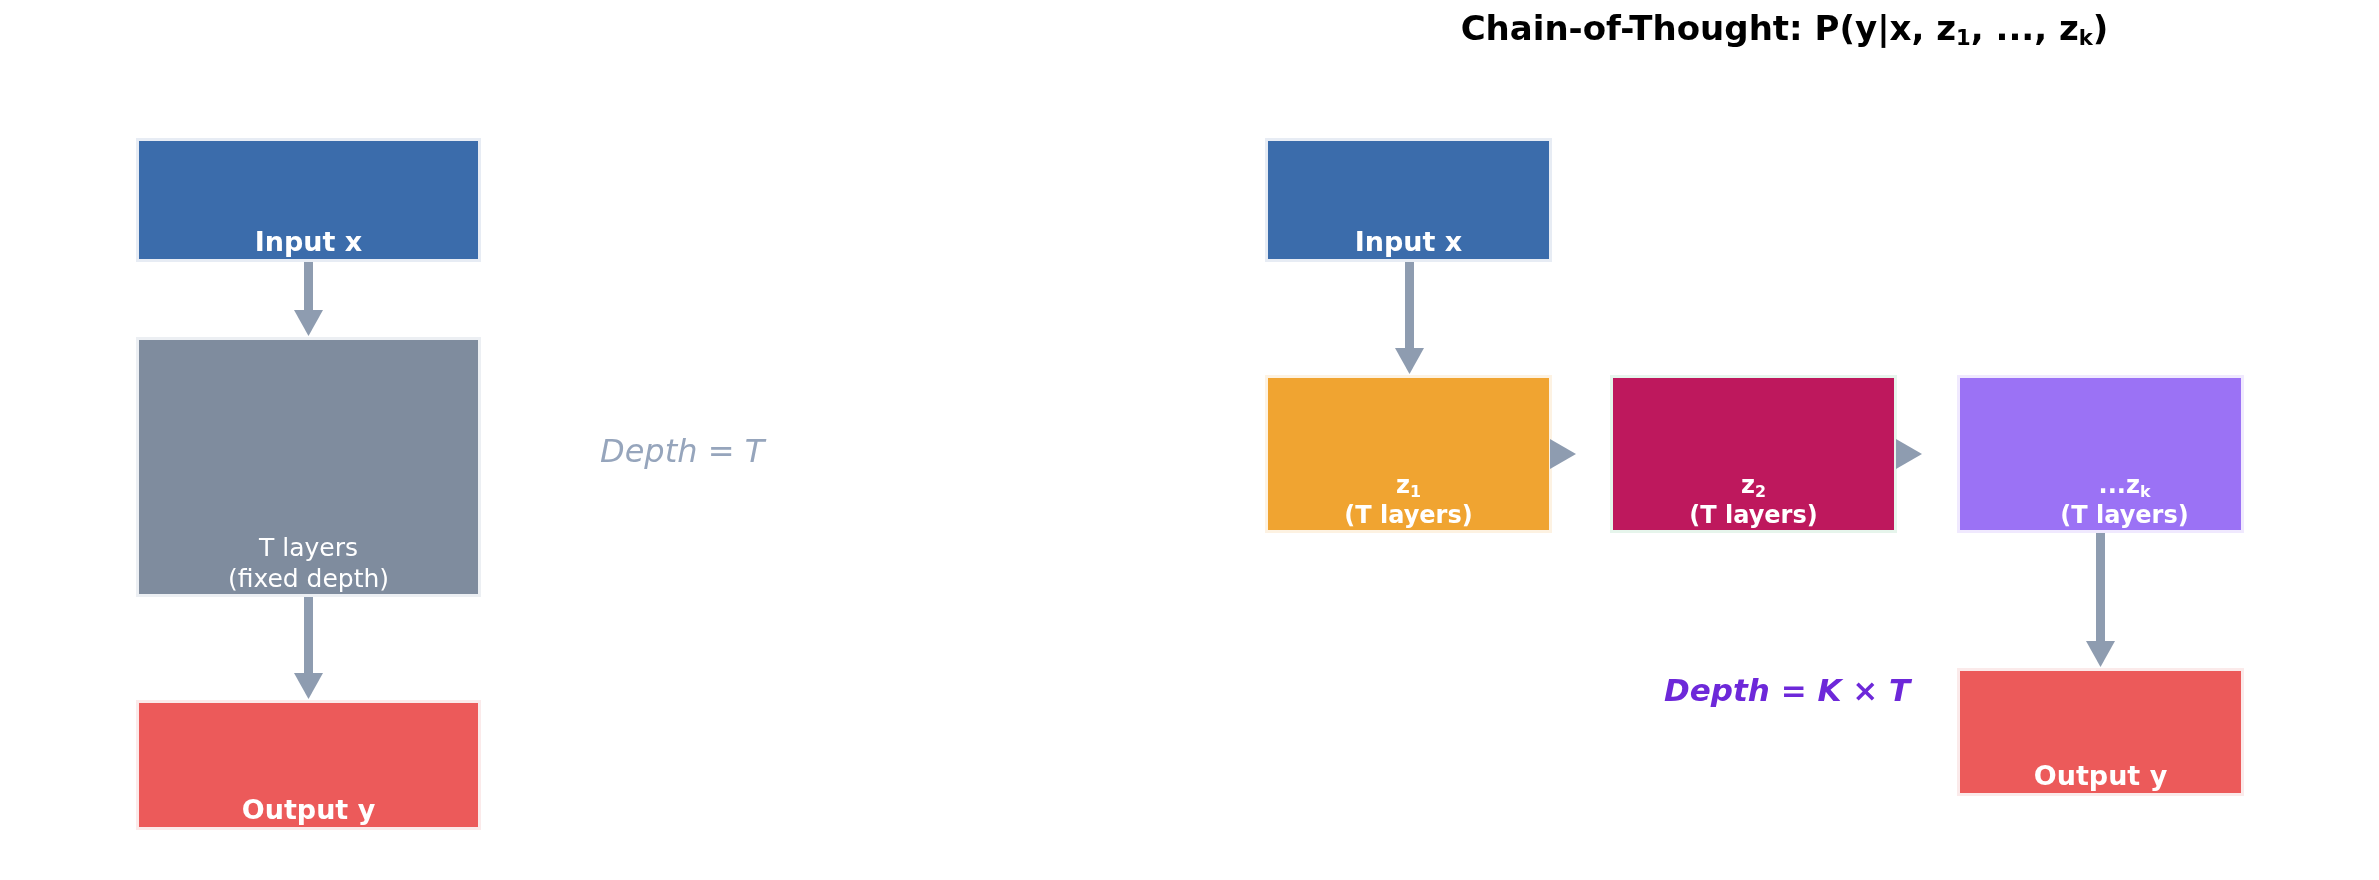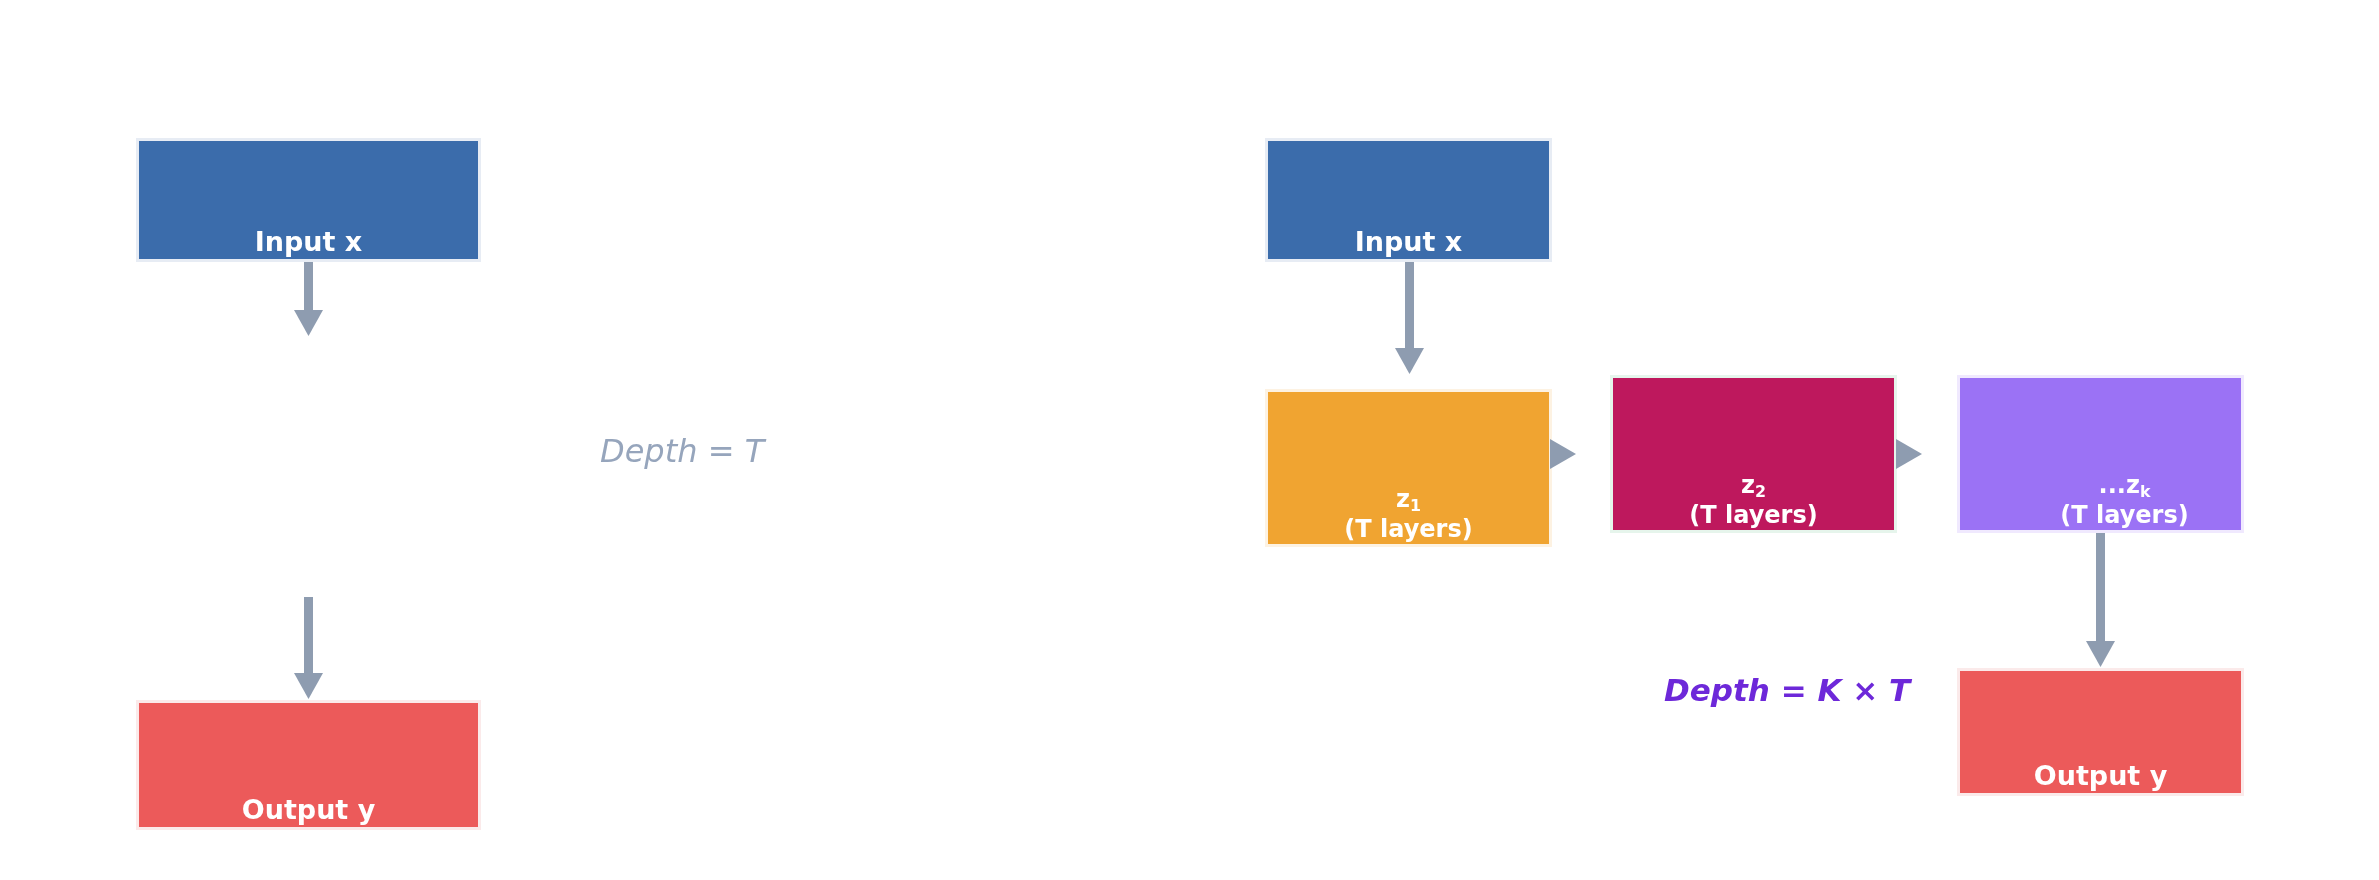--- a/index.html
+++ b/index.html
@@ -94,21 +94,21 @@
   #node-input-right {
     left: 1265px; top: 138px; width: 287px; height: 124px;
     background: #3b6cab;
     border: 3px solid #e7ecf4;
     font-size: 27px; font-weight: bold;
   }
   #node-z1 {
     left: 1265px; top: 375px; width: 287px; height: 158px;
     background: #f0a431;
     border: 3px solid #fdf2e2;
-    font-size: 24px; font-weight: bold; margin-top: 14px;
+    font-size: 24px; font-weight: bold;
   }
   #node-z2 {
     left: 1610px; top: 375px; width: 287px; height: 158px;
     background: #be185d;
     border: 3px solid #e6f5ec;
     font-size: 24px; font-weight: bold;
   }
   #node-zk {
     left: 1957px; top: 375px; width: 287px; height: 158px;
     background: #9b72f5;
@@ -153,30 +153,37 @@
     transform: translateY(-50%);
     text-align: right;
   }
 </style>
 </head>
 <body>
 
 <div id="canvas">
 
 
+  <div class="panel-title" id="title-right">
+    <span>Chain-of-Thought: P(y|x, z</span><sub>1</sub><span>, ..., z</span><sub>k</sub><span>)</span>
+  </div>
 
   <div class="node" id="node-input-left">
     <span class="node-label">Input x</span>
   </div>
 
   <svg class="arrow-v" style="left:286px; top:262px;" width="45" height="76" viewBox="0 0 45 76">
     <line x1="22.5" y1="0" x2="22.5" y2="52" stroke="#8e9cb0" stroke-width="9"></line>
     <polygon points="22.5,74 8,48 37,48" fill="#8e9cb0"></polygon>
   </svg>
 
+  <div class="node" id="node-tlayers">
+    <span class="node-label">T layers
+(fixed depth)</span>
+  </div>
 
   <svg class="arrow-v" style="left:286px; top:597px;" width="45" height="104" viewBox="0 0 45 104">
     <line x1="22.5" y1="0" x2="22.5" y2="80" stroke="#8e9cb0" stroke-width="9"></line>
     <polygon points="22.5,102 8,76 37,76" fill="#8e9cb0"></polygon>
   </svg>
 
   <div class="node" id="node-output-left">
     <span class="node-label">Output y</span>
   </div>
 

